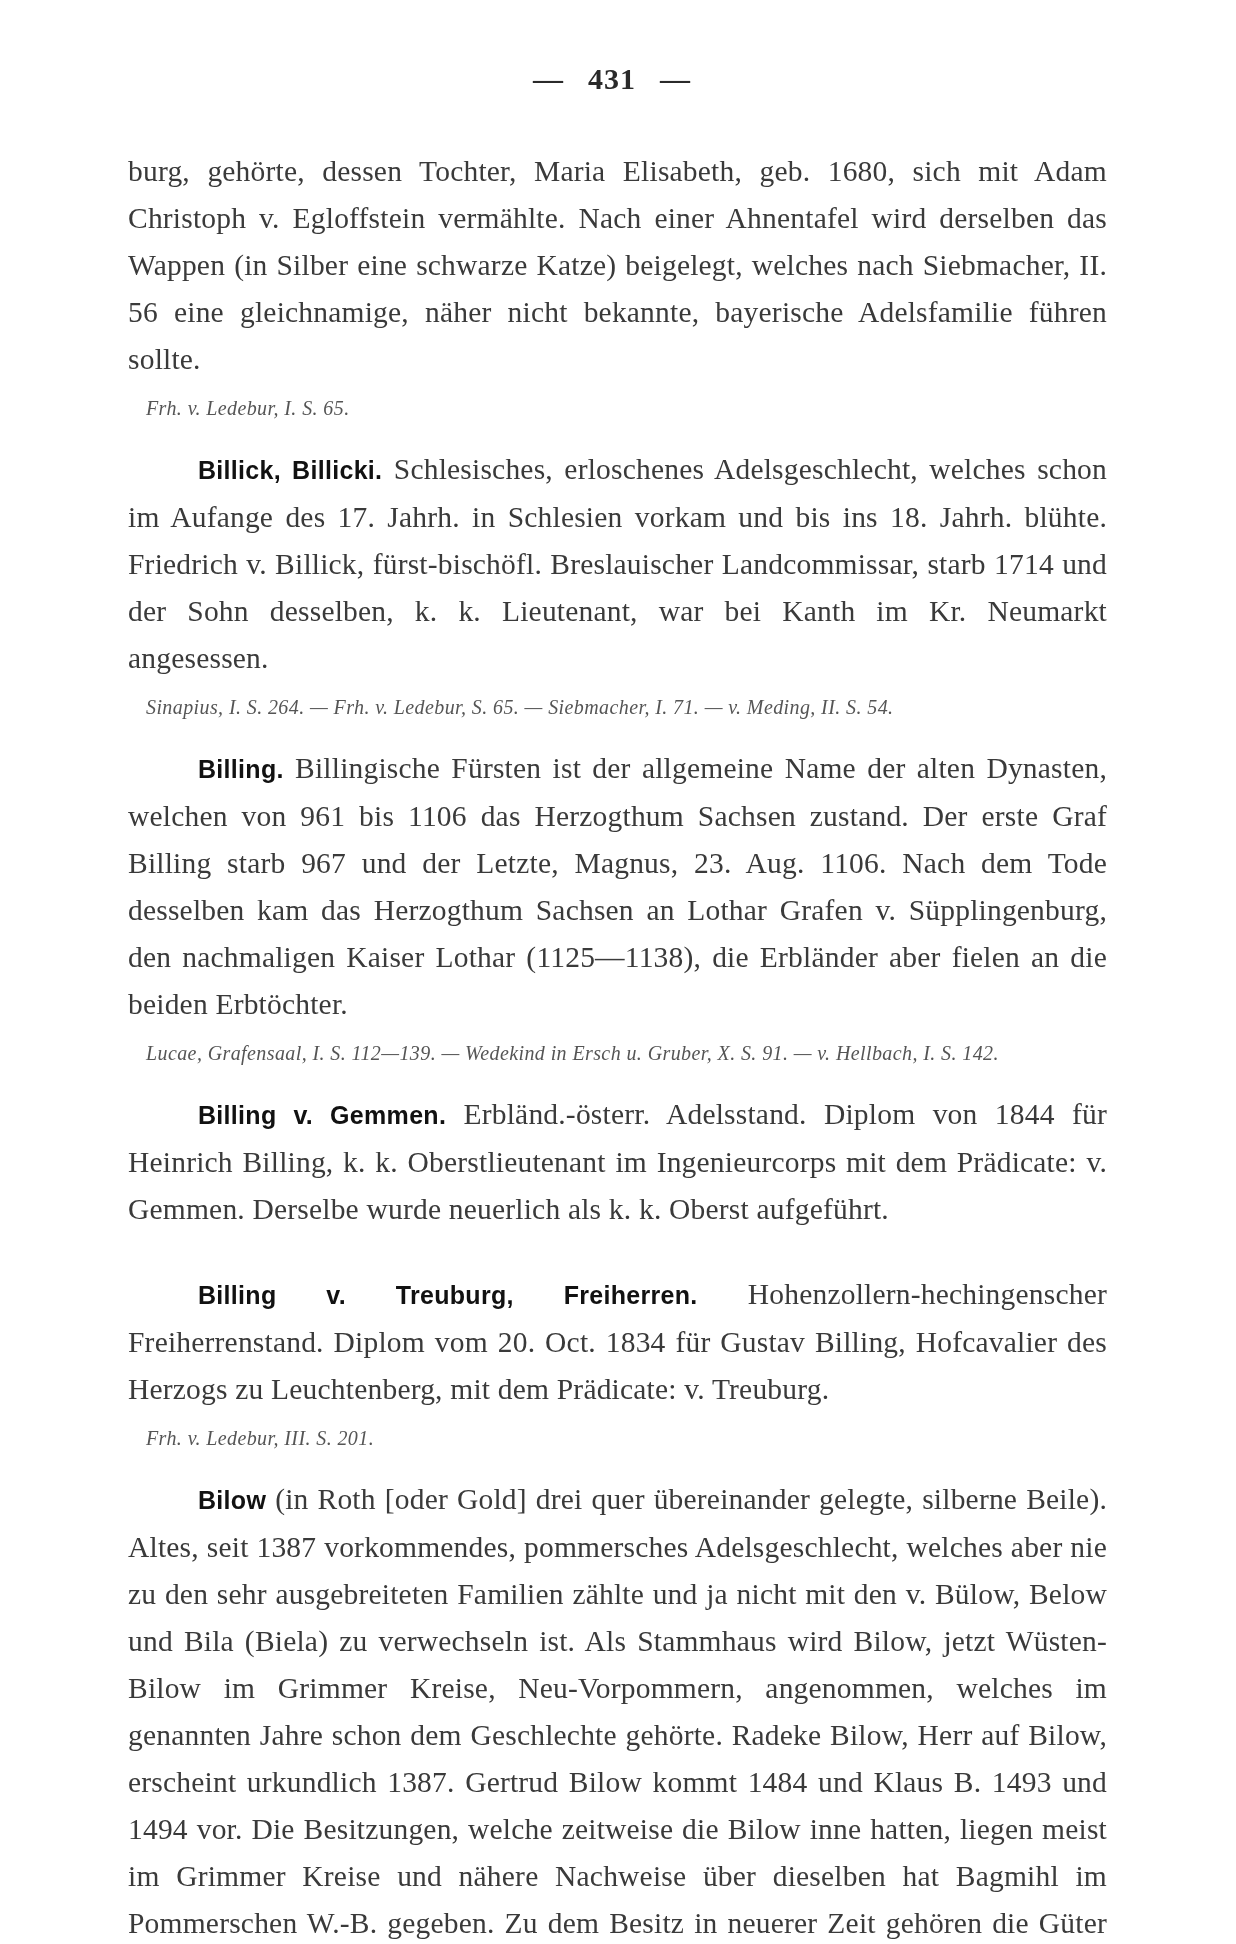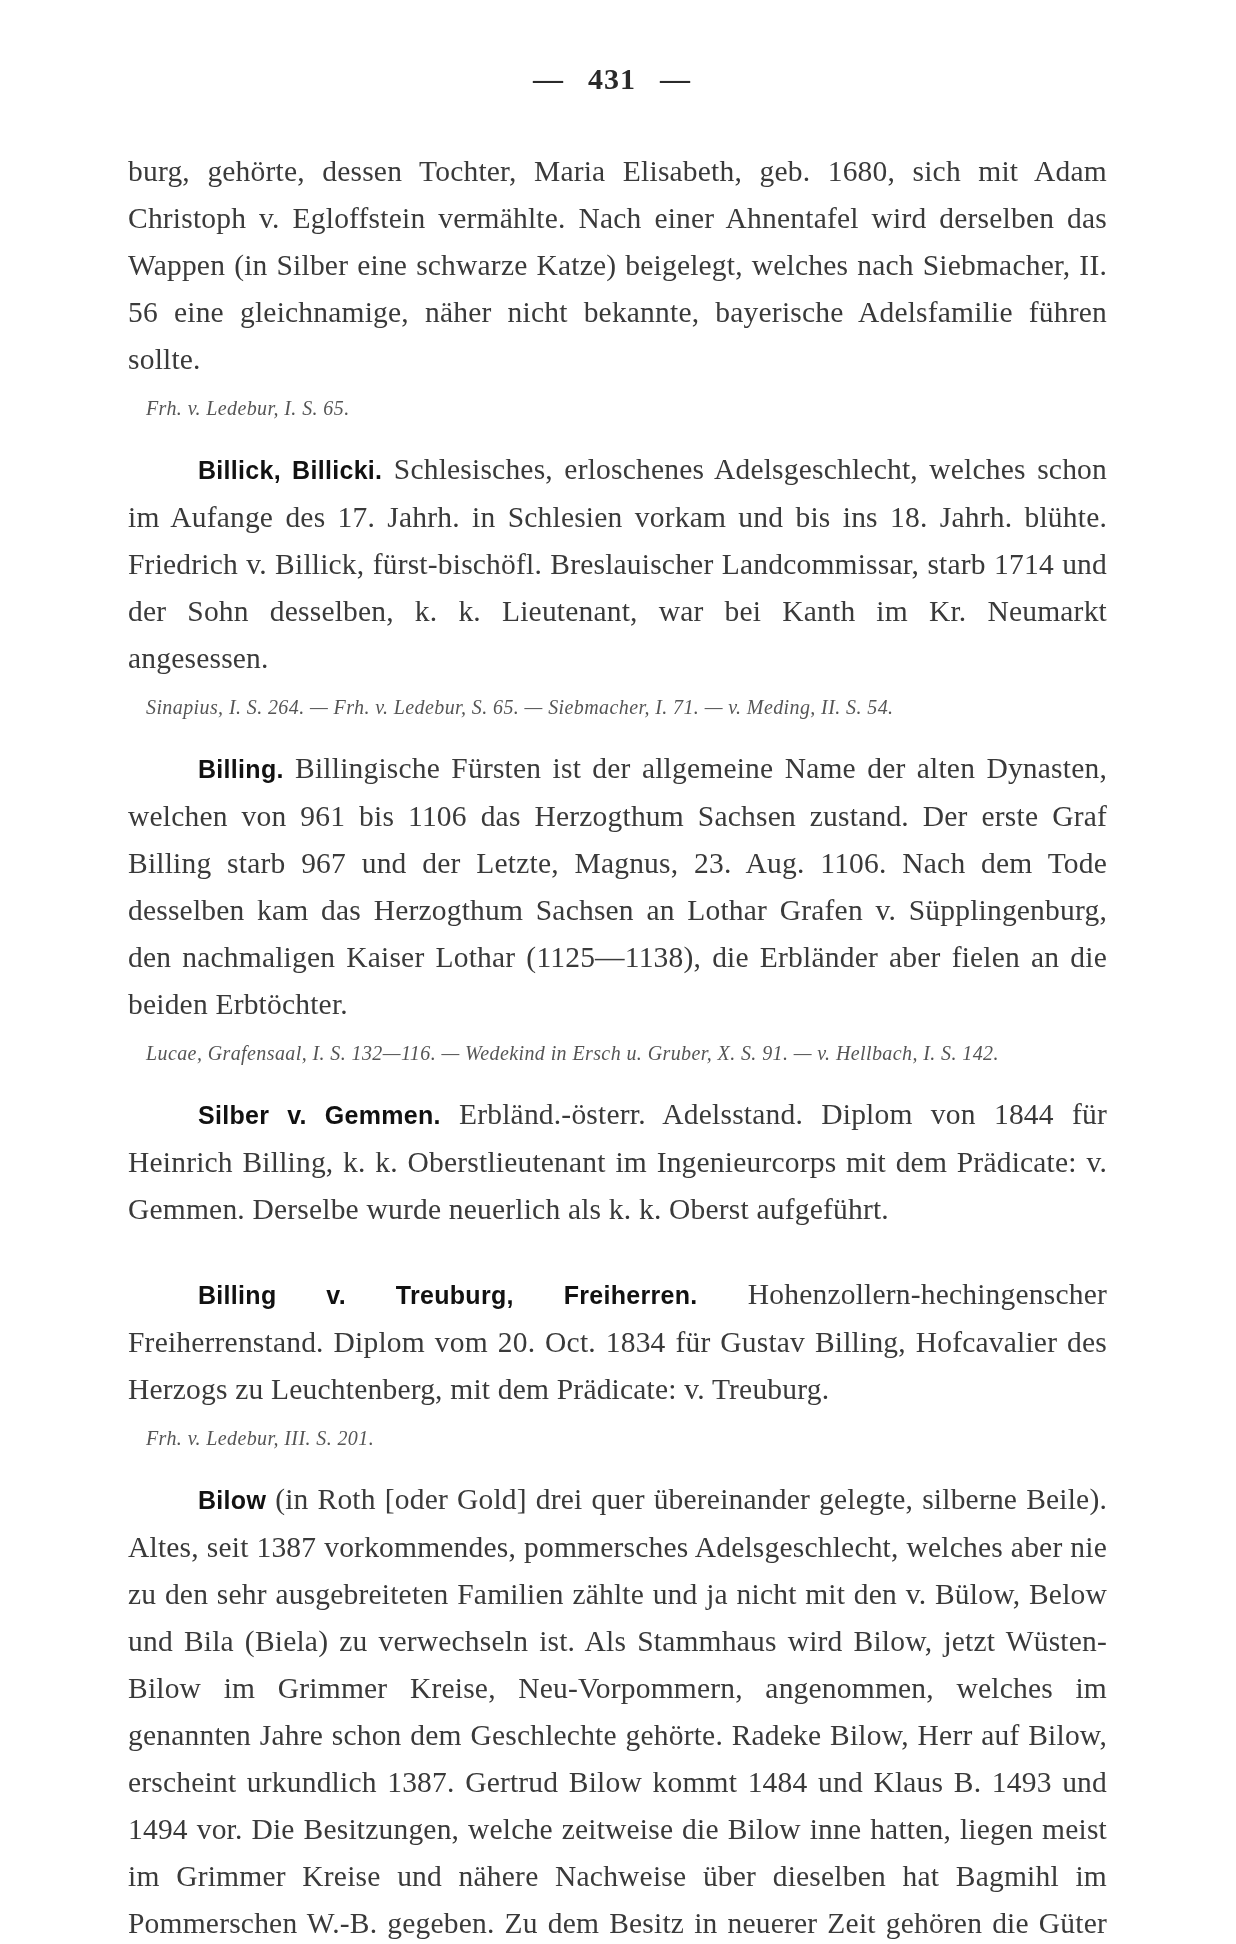--- a/index.html
+++ b/index.html
@@ -34,27 +34,27 @@
 
   <div class="block">
     <p class="para indent"><span class="head">Billick, Billicki.</span> <span>Schlesisches, erloschenes Adelsgeschlecht, welches schon im Aufange des 17. Jahrh. in Schlesien vorkam und bis ins 18. Jahrh. blühte. Friedrich v. Billick, fürst-bischöfl. Breslauischer Landcommissar, starb 1714 und der Sohn desselben, k. k. Lieutenant, war bei Kanth im Kr. Neumarkt angesessen.</span></p>
     <p class="src tight"><i>Sinapius, I. S. 264. — Frh. v. Ledebur, S. 65. — Siebmacher, I. 71. — v. Meding, II. S. 54.</i></p>
   </div>
 
   <div class="gap-s"></div>
 
   <div class="block">
     <p class="para indent"><span class="head">Billing.</span> <span>Billingische Fürsten ist der allgemeine Name der alten Dynasten, welchen von 961 bis 1106 das Herzogthum Sachsen zustand. Der erste Graf Billing starb 967 und der Letzte, Magnus, 23. Aug. 1106. Nach dem Tode desselben kam das Herzogthum Sachsen an Lothar Grafen v. Süpplingenburg, den nachmaligen Kaiser Lothar (1125—1138), die Erbländer aber fielen an die beiden Erbtöchter.</span></p>
-    <p class="src tight"><i>Lucae, Grafensaal, I. S. 132—116. — Wedekind in Ersch u. Gruber, X. S. 91. — v. Hellbach, I. S. 142.</i></p>
+    <p class="src tight"><i>Lucae, Grafensaal, I. S. 112—139. — Wedekind in Ersch u. Gruber, X. S. 91. — v. Hellbach, I. S. 142.</i></p>
   </div>
 
   <div class="gap-s"></div>
 
   <div class="block">
-    <p class="para indent"><span class="head">Silber v. Gemmen.</span> <span>Erbländ.-österr. Adelsstand. Diplom von 1844 für Heinrich Billing, k. k. Oberstlieutenant im Ingenieurcorps mit dem Prädicate: v. Gemmen. Derselbe wurde neuerlich als k. k. Oberst aufgeführt.</span></p>
+    <p class="para indent"><span class="head">Billing v. Gemmen.</span> <span>Erbländ.-österr. Adelsstand. Diplom von 1844 für Heinrich Billing, k. k. Oberstlieutenant im Ingenieurcorps mit dem Prädicate: v. Gemmen. Derselbe wurde neuerlich als k. k. Oberst aufgeführt.</span></p>
   </div>
 
   <div class="gap-s"></div>
 
   <div class="block">
     <p class="para indent"><span class="head">Billing v. Treuburg, Freiherren.</span> <span>Hohenzollern-hechingenscher Freiherrenstand. Diplom vom 20. Oct. 1834 für Gustav Billing, Hofcavalier des Herzogs zu Leuchtenberg, mit dem Prädicate: v. Treuburg.</span></p>
     <p class="src tight"><i>Frh. v. Ledebur, III. S. 201.</i></p>
   </div>
 
   <div class="gap-s"></div>

